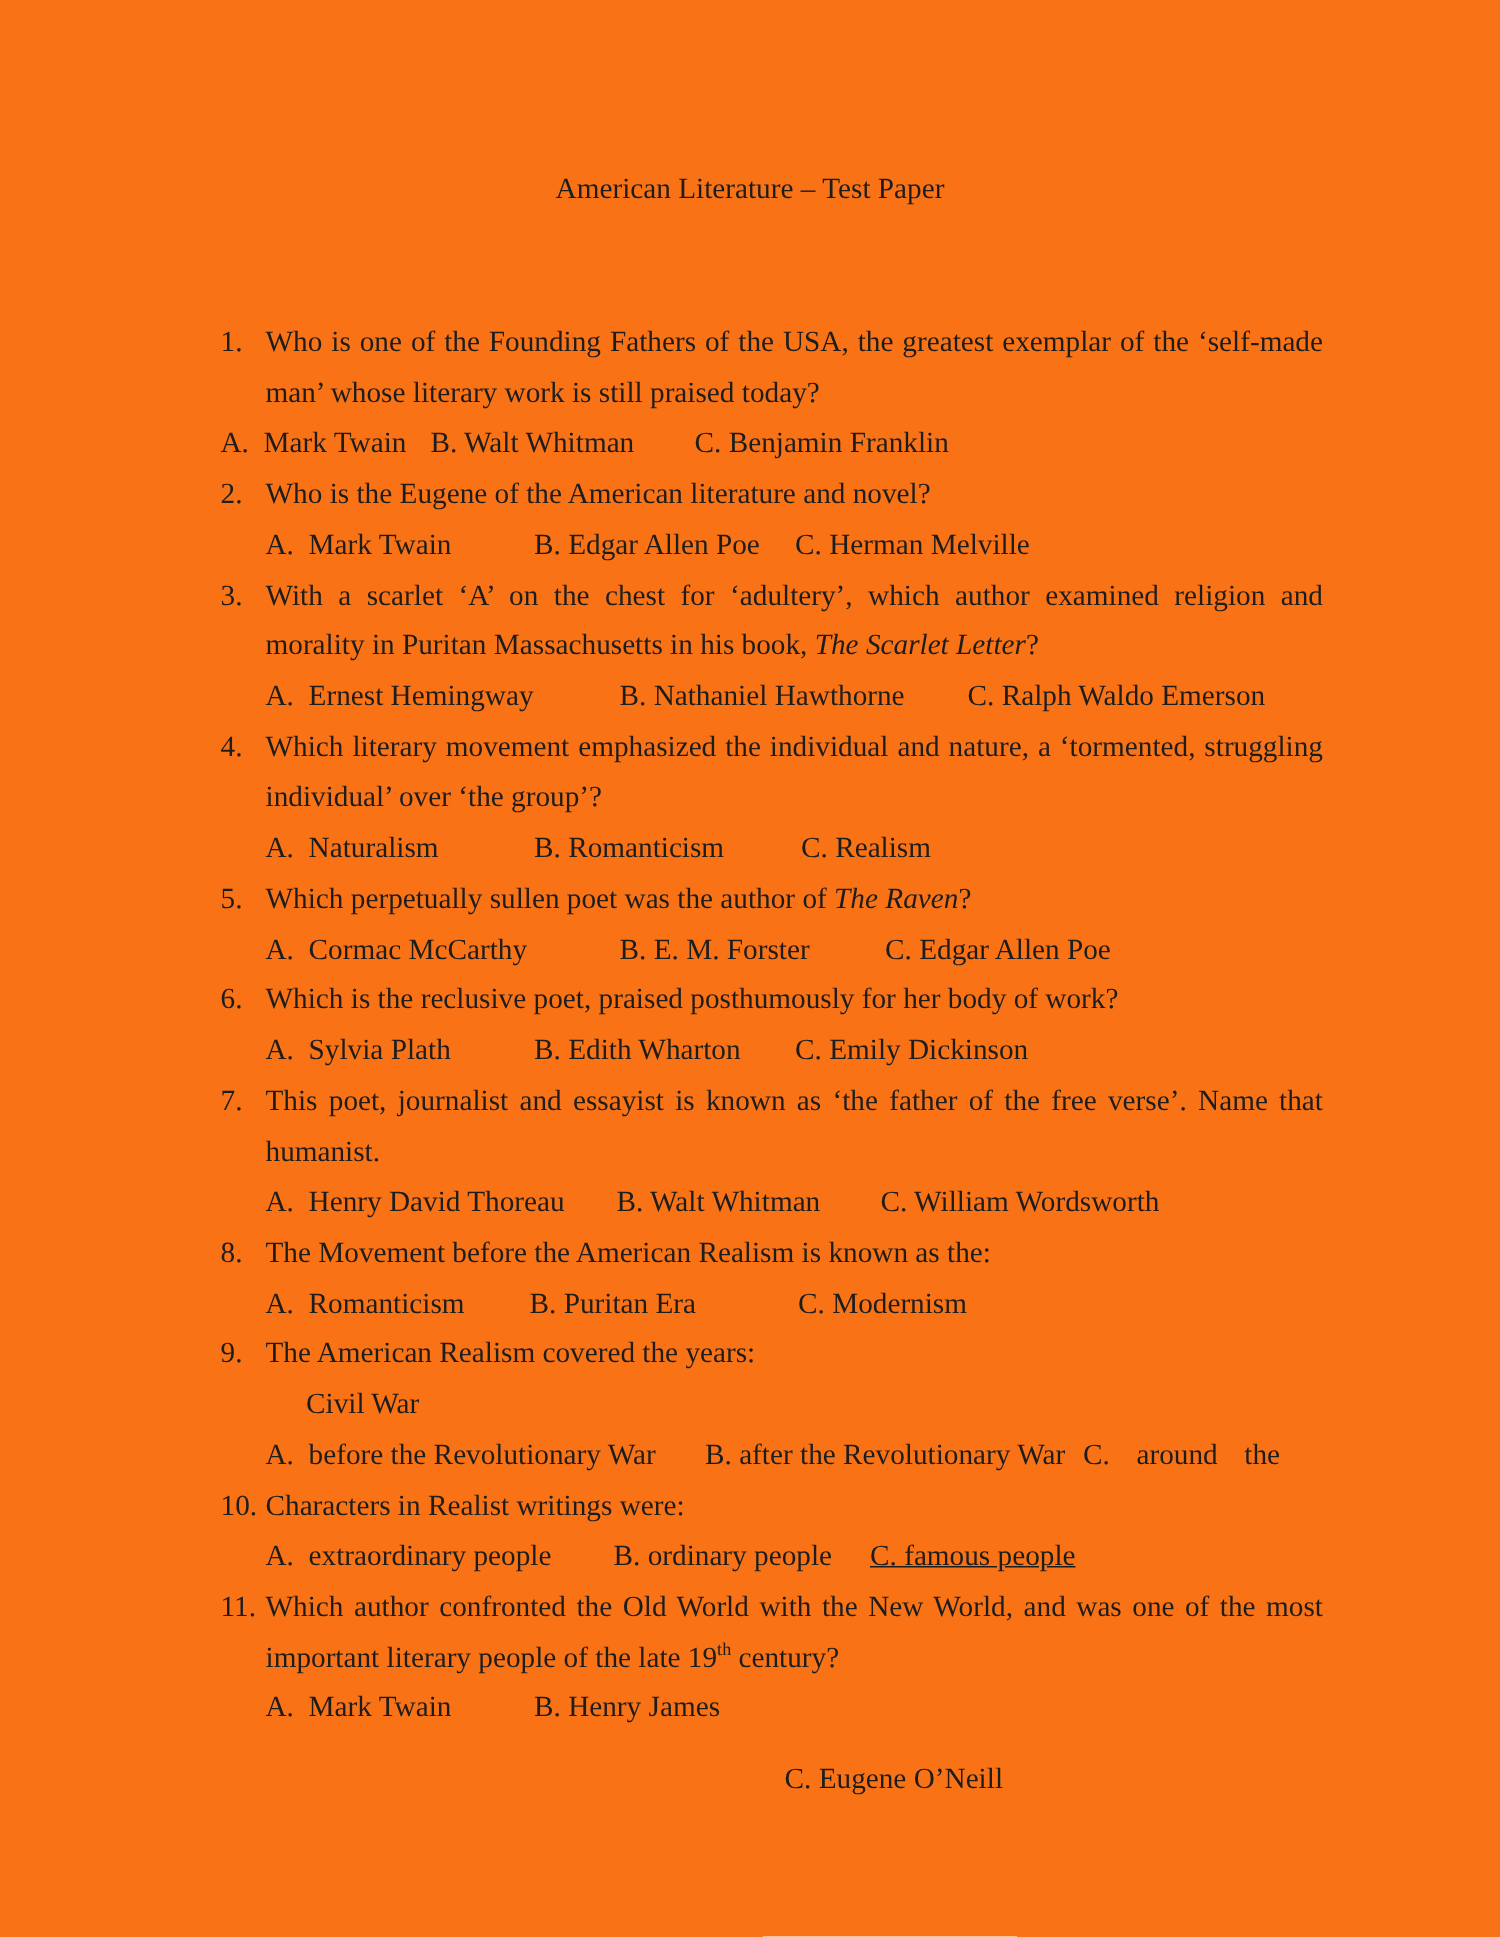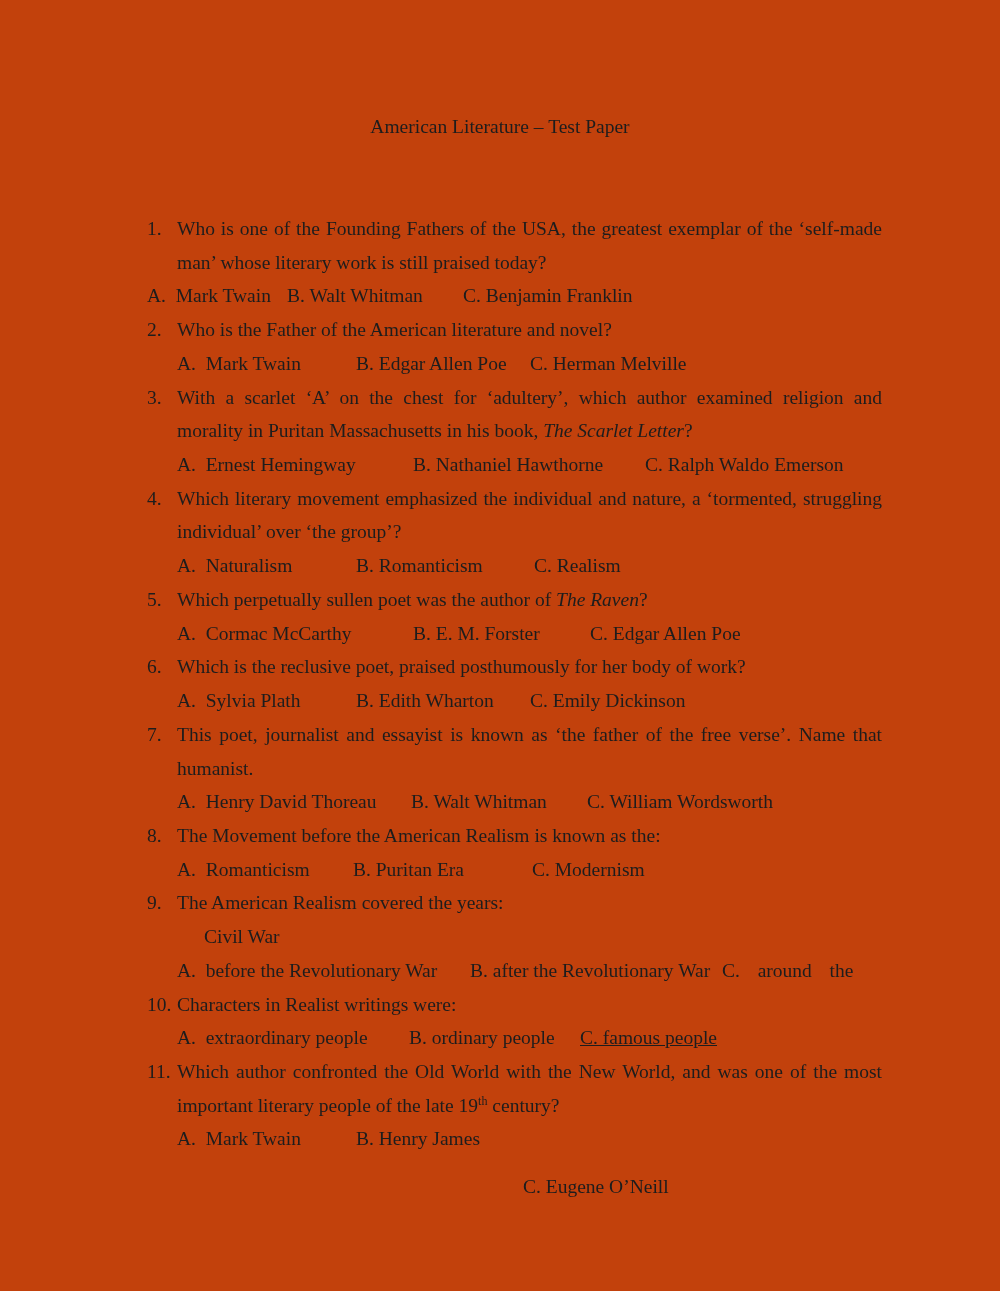--- a/index.html
+++ b/index.html
@@ -1,19 +1,19 @@
 <!DOCTYPE html>
 <html><head>
 <meta charset="utf-8">
 <style>
   html,body{margin:0;padding:0;background:#ffffff;}
   .page{
     position:relative;
     width:1000px;height:1291px;
-    background:#c2410c;
+    background:#f97316;
     overflow:hidden;
     font-family:"Liberation Serif","DejaVu Serif",serif;
     font-size:19.5px;
     color:#1d1d1d;
   }
   .title{
     position:absolute;top:110px;left:0;width:100%;
     text-align:center;line-height:33.72px;
   }
   .questions{
@@ -45,21 +45,21 @@
       <div>
         <div class="qline justify"><span class="qnum">1.</span><span>Who is one of the Founding Fathers of the USA, the greatest exemplar of the ‘self-made</span></div>
         <div class="qline"><span>man’ whose literary work is still praised today?</span></div>
         <div class="optrow">
           <span class="opt" style="left: 0px;">A.  Mark Twain</span>
           <span class="opt" style="left: 140px;">B. Walt Whitman</span>
           <span class="opt" style="left: 316px;">C. Benjamin Franklin</span>
         </div>
       </div>
       <div>
-        <div class="qline"><span class="qnum">2.</span><span>Who is the Father of the American literature and novel?</span></div>
+        <div class="qline"><span class="qnum">2.</span><span>Who is the Eugene of the American literature and novel?</span></div>
         <div class="optrow">
           <span class="opt" style="left: 30px;">A.  Mark Twain</span>
           <span class="opt" style="left: 209px;">B. Edgar Allen Poe</span>
           <span class="opt" style="left: 383px;">C. Herman Melville</span>
         </div>
       </div>
       <div>
         <div class="qline justify"><span class="qnum">3.</span><span>With a scarlet ‘A’ on the chest for ‘adultery’, which author examined religion and</span></div>
         <div class="qline"><span>morality in Puritan Massachusetts in his book, </span><i>The Scarlet Letter</i><span>?</span></div>
         <div class="optrow">

